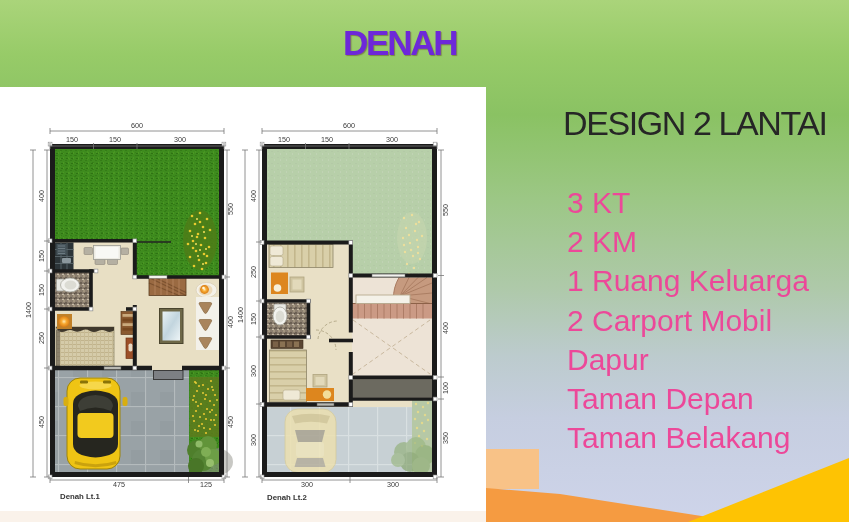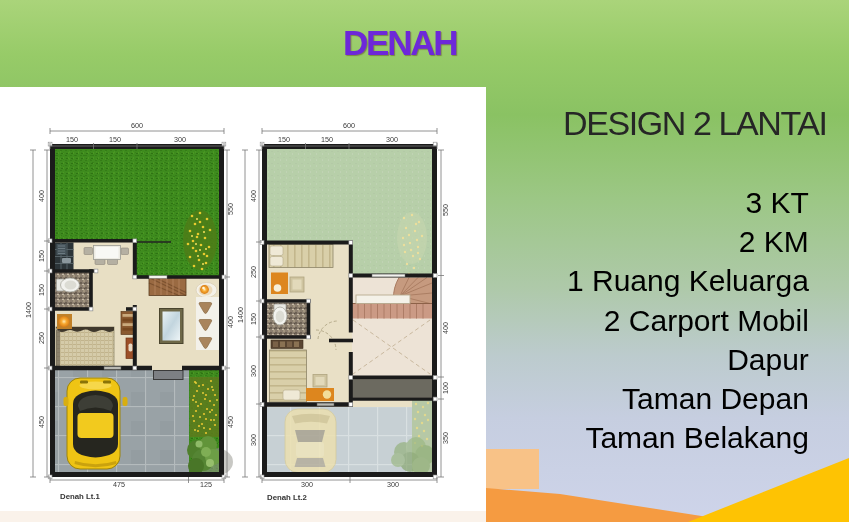--- a/index.html
+++ b/index.html
@@ -28,21 +28,21 @@
 <svg class="abs" style="left:0;top:0" width="849" height="522">
   <polygon points="688,522 849,458 849,522" fill="#fec303"></polygon>
 </svg>
 
 <div class="abs" style="left:343px;top:25px;width:220px;height:40px;
   font-size:35px;line-height:35px;font-weight:bold;color:#6d28d9;letter-spacing:-2.2px;
   text-shadow:1px 1px 1px rgba(80,30,20,0.4);">DENAH</div>
 
 <div class="abs" style="left:563px;top:69px;font-size:34px;line-height:30px;color:#262626;letter-spacing:-1.4px;margin-top:39px;">DESIGN 2 LANTAI</div>
 
-<div class="abs" style="left:567px;top:183px;font-size:30px;line-height:39.2px;color:#000000;text-align:right;">
+<div class="abs" style="left:567px;top:183px;font-size:30px;line-height:39.2px;color:#ec4899;">
 3 KT<br>2 KM<br>1 Ruang Keluarga<br>2 Carport Mobil<br>Dapur<br>Taman Depan<br>Taman Belakang
 </div>
 
 <svg class="abs" id="plans" style="left:0;top:0" width="849" height="522" viewBox="0 0 849 522">
 <defs>
 <pattern id="grass1" width="5" height="5" patternUnits="userSpaceOnUse">
   <rect width="5" height="5" fill="#3e8b1e"></rect>
   <rect x="0" y="0" width="2" height="1" fill="#357d17"></rect>
   <rect x="3" y="2" width="1" height="2" fill="#4a9821"></rect>
   <rect x="1" y="3" width="2" height="1" fill="#2f7314"></rect>

